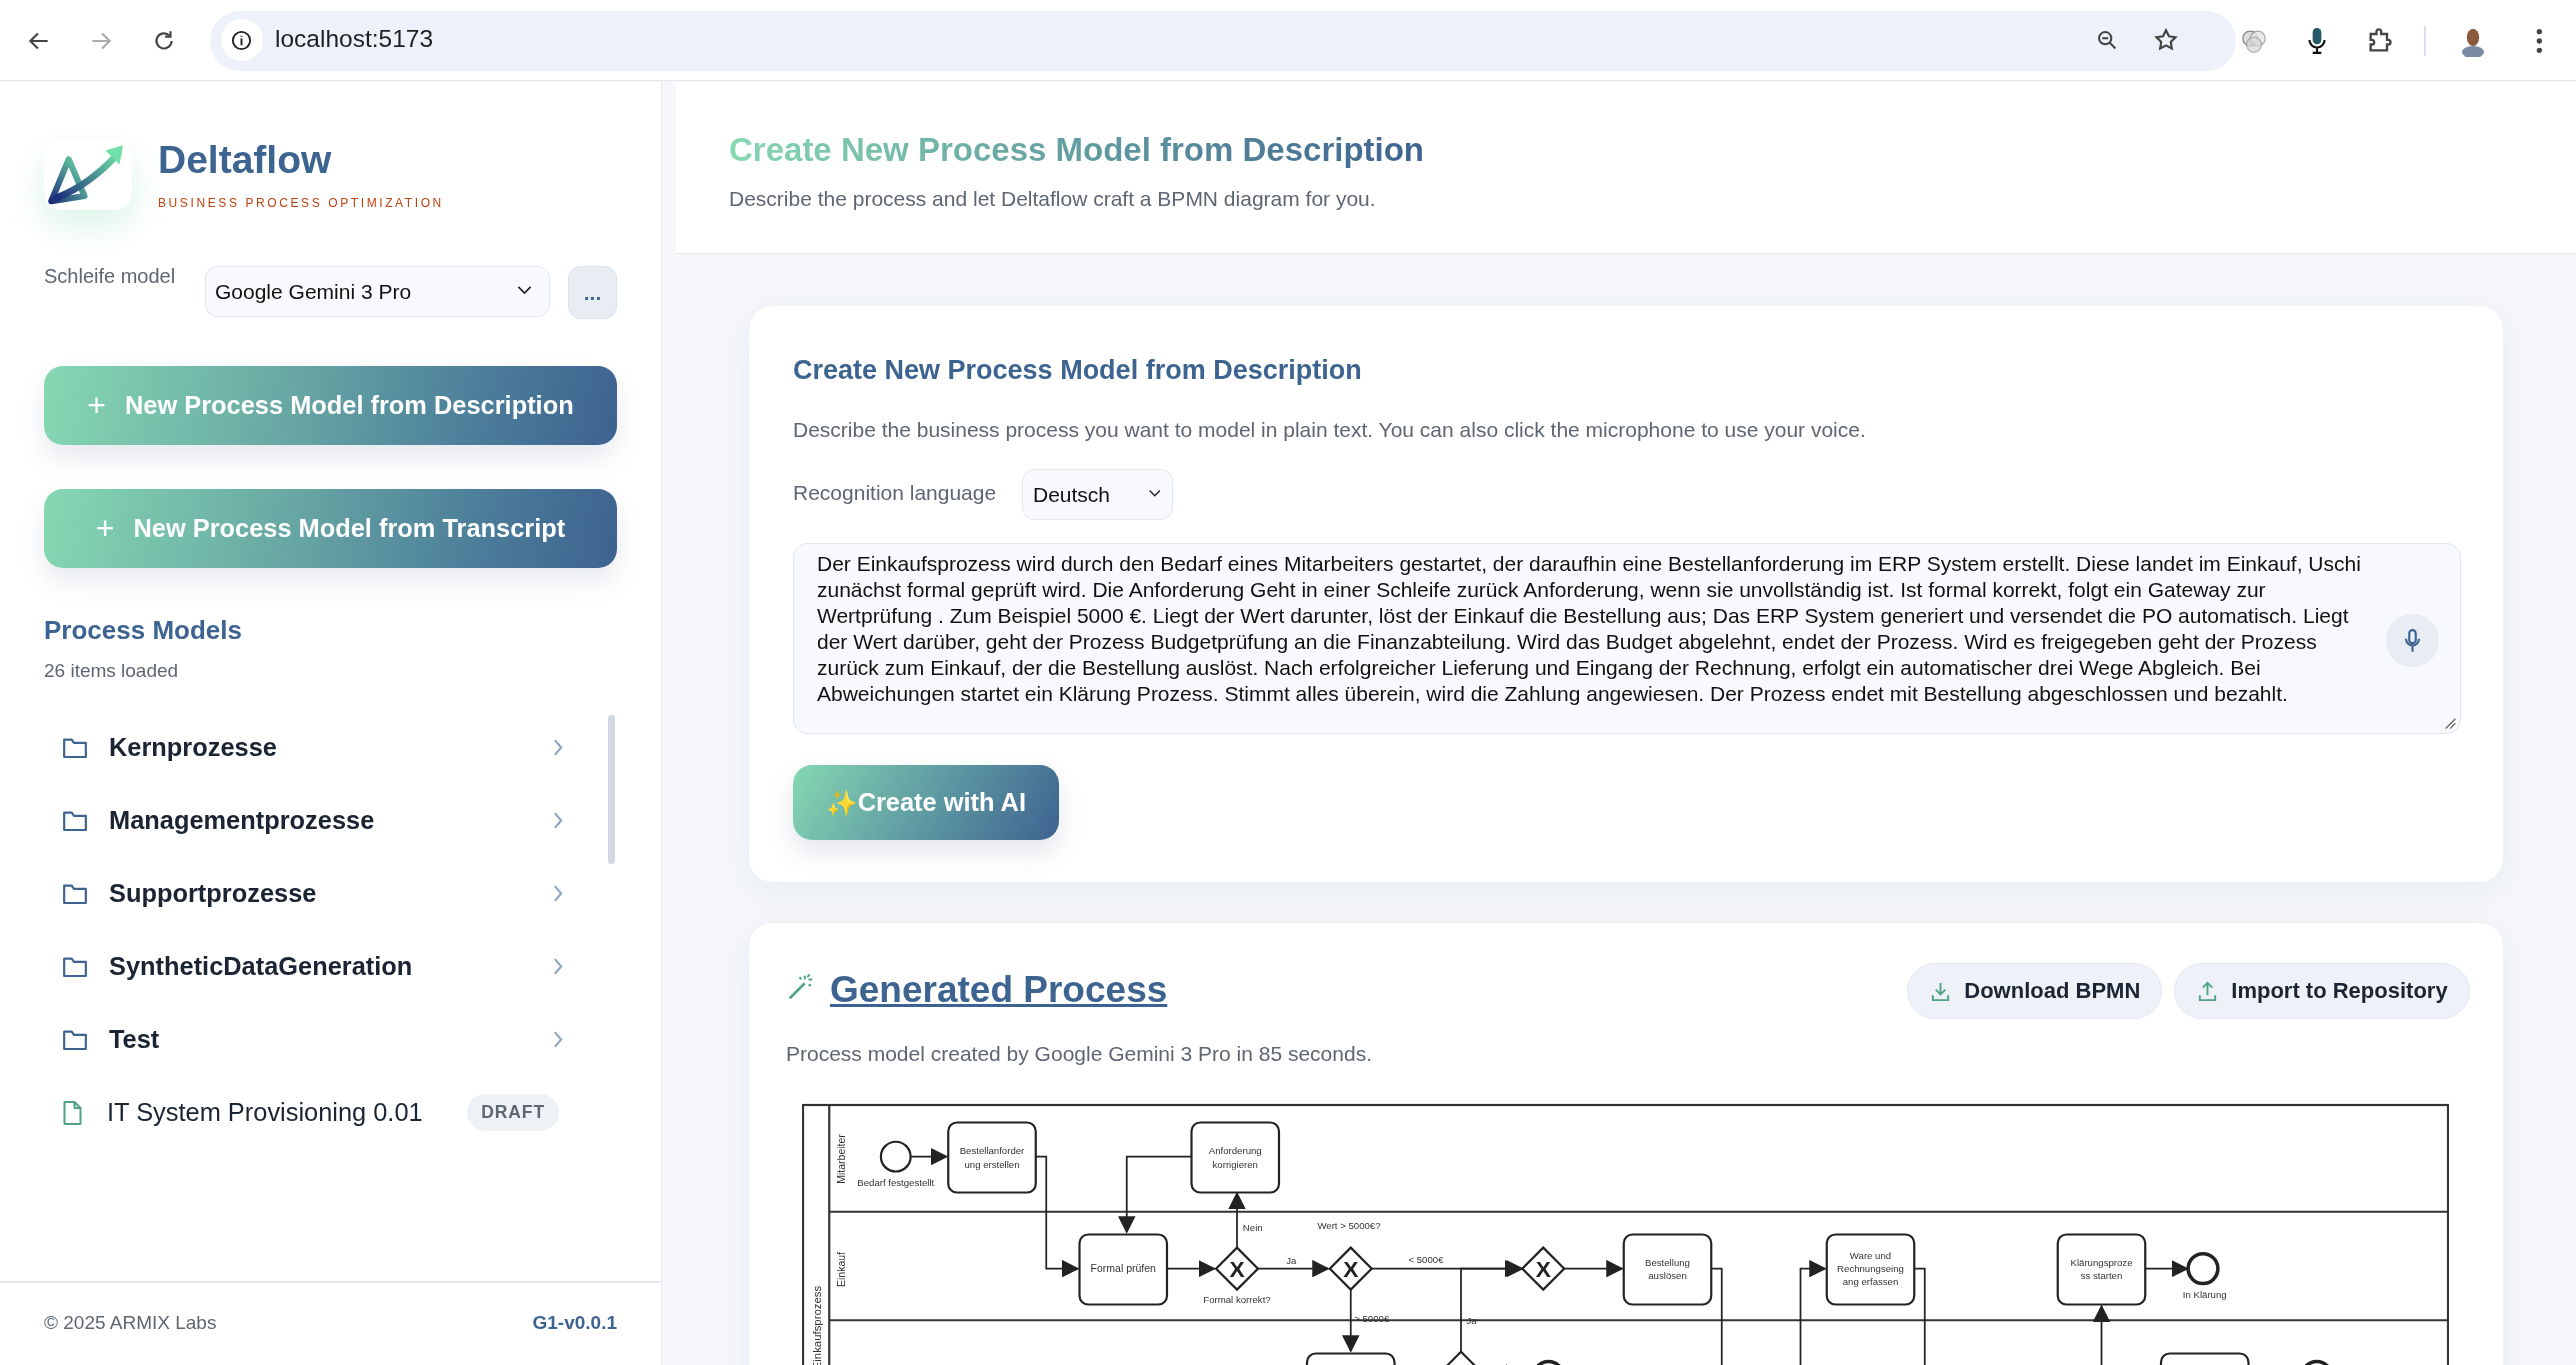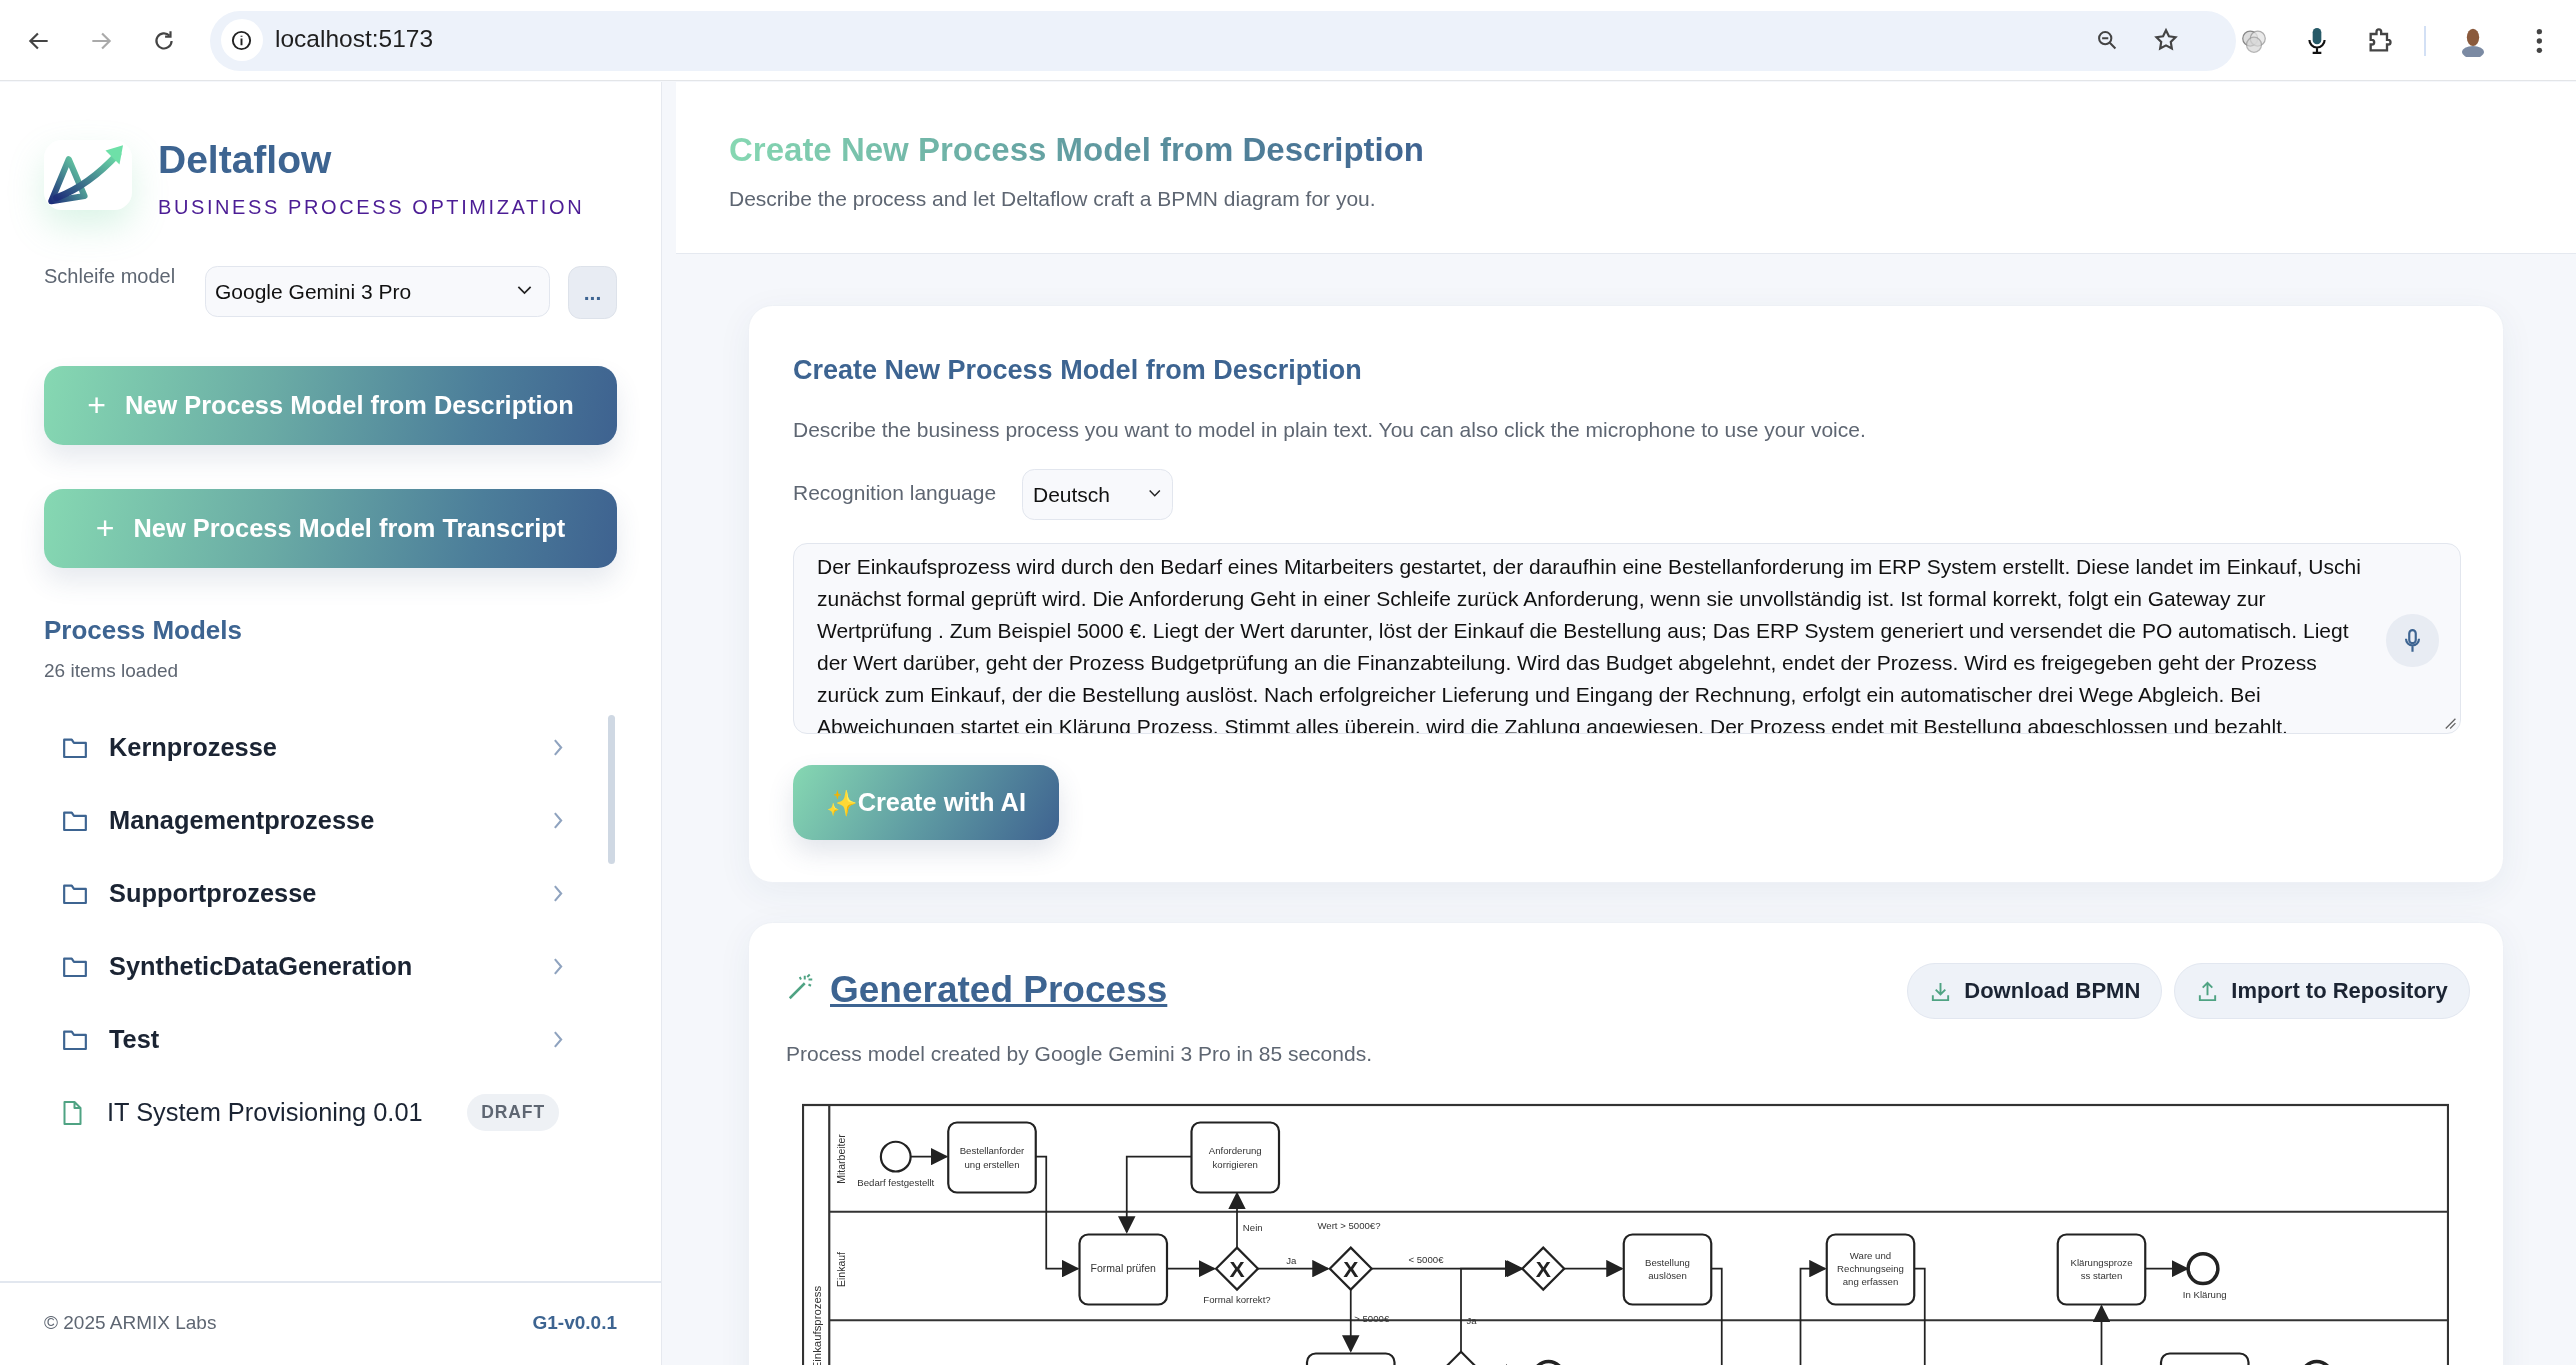--- a/index.html
+++ b/index.html
@@ -11,21 +11,21 @@
   .omnibox { position: absolute; left: 210px; top: 10.5px; width: 2026px; height: 60px; background: #edf2fa; border-radius: 30px; }
   .omni-info { position: absolute; left: 10.5px; top: 8.8px; width: 42px; height: 42px; border-radius: 21px; background: #fff; display: flex; align-items: center; justify-content: center; }
   .omni-url { position: absolute; left: 65px; top: 14px; font-size: 24.5px; color: #1f1f1f; }
   .omni-icon { position: absolute; top: 12.3px; width: 35px; height: 35px; display: flex; align-items: center; justify-content: center; color: #444; font-size: 26px; }
   .ext-icon { position: absolute; top: 21px; width: 39px; height: 39px; display: flex; align-items: center; justify-content: center; }
 
   
   .sidebar { position: absolute; left: 0; top: 82px; width: 662px; height: 1283px; background: #ffffff; border-right: 1.8px solid #e6e9ef; }
   .logo-box { position: absolute; left: 44px; top: 58px; width: 88px; height: 70px; border-radius: 17.5px; background: #fff; box-shadow: 0 16px 35px rgba(110,210,160,0.25); }
   .brand-name { position: absolute; left: 158px; top: 56px; font-size: 39px; font-weight: bold; color: #3d6491; }
-  .brand-tag { position: absolute; left: 158px; top: 114px; font-size: 20px; letter-spacing: 2.6px; color: #4c1d95; }
+  .brand-tag { position: absolute; left: 158px; top: 114px; font-size: 12px; letter-spacing: 2.6px; color: #c2410c; }
   .lm-label { position: absolute; left: 44px; top: 180px; width: 140px; font-size: 20px; line-height: 28px; color: #5e6672; }
   .lm-select { position: absolute; left: 205px; top: 184px; width: 345px; height: 51px; border: 1.8px solid #e2e6ee; border-radius: 12.3px; background: #f8f9fc; display: flex; align-items: center; padding-left: 9px; font-size: 21px; color: #111; }
   .lm-select .chev { position: absolute; right: 14px; top: 12.3px; width: 21px; height: 21px; }
   .lm-more { position: absolute; left: 568px; top: 184px; width: 49px; height: 53px; border-radius: 12.3px; background: #e8ecf3; border: 1.8px solid #dde2ea; display: flex; align-items: center; justify-content: center; font-size: 21px; color: #3d6491; font-weight: bold; }
   .grad-btn { position: absolute; left: 44px; width: 573px; height: 79px; border-radius: 19px; background: linear-gradient(100deg, #86d8b2 0%, #6aaba5 40%, #4c7e9a 75%, #3e6290 100%); color: #fff; font-size: 25.4px; font-weight: bold; display: flex; align-items: center; justify-content: center; gap: 19px; box-shadow: 0 14px 26px rgba(60,80,120,0.12); }
   .grad-btn .plus { font-weight: normal; font-size: 32px; }
   .pm-title { position: absolute; left: 44px; top: 533px; font-size: 26px; font-weight: bold; color: #3d6491; }
   .pm-count { position: absolute; left: 44px; top: 578px; font-size: 19px; color: #5e6672; }
   .tree { position: absolute; left: 44px; top: 629px; width: 552px; }
   .tree-item { position: relative; height: 73px; display: flex; align-items: center; }
@@ -45,21 +45,21 @@
   .main-sub { position: absolute; left: 53px; top: 105px; font-size: 21px; color: #5e6672; }
 
   .card { position: absolute; left: 748px; width: 1756px; background: #ffffff; border-radius: 24.5px; box-shadow: 0 8.8px 35px rgba(40,60,100,0.06); border: 1.8px solid #eef1f6; }
   .card1 { top: 305px; height: 578px; }
   .card2 { top: 922px; height: 491px; }
   .c-title { position: absolute; left: 44px; top: 49px; font-size: 27px; font-weight: bold; color: #3d6491; }
   .c-desc { position: absolute; left: 44px; top: 112px; font-size: 21px; color: #5e6672; }
   .rl-label { position: absolute; left: 44px; top: 175px; font-size: 21px; color: #5e6672; }
   .rl-select { position: absolute; left: 273px; top: 163px; width: 151px; height: 51px; border: 1.8px solid #e2e6ee; border-radius: 12.3px; background: #f8f9fc; font-size: 21px; color: #111; display: flex; align-items: center; padding-left: 10px; }
   .rl-select .chev { position: absolute; right: 8.8px; top: 14px; width: 17.5px; height: 17.5px; }
-  .desc-box { position: absolute; left: 44px; top: 237px; width: 1668px; height: 191px; border: 1.8px solid #e2e6ee; border-radius: 14px; background: #f8f9fc; padding: 7px 79px 0 23px; font-size: 21px; line-height: 32px; color: #111; overflow: hidden; }
+  .desc-box { position: absolute; left: 44px; top: 237px; width: 1668px; height: 191px; border: 1.8px solid #e2e6ee; border-radius: 14px; background: #f8f9fc; padding: 7px 79px 0 23px; font-size: 21px; line-height: 26px; color: #111; overflow: hidden; }
   .mic-btn { position: absolute; right: 21px; top: 70px; width: 53px; height: 53px; border-radius: 26px; background: #e8ecf3; display: flex; align-items: center; justify-content: center; }
   .resize { position: absolute; right: 3.5px; bottom: 3.5px; width: 12.3px; height: 12.3px; }
   .ai-btn { position: absolute; left: 44px; top: 459px; width: 266px; height: 75px; border-radius: 19px; background: linear-gradient(120deg, #86d8b2 0%, #5f9ca3 50%, #3e6290 100%); color: #fff; font-size: 25.4px; font-weight: bold; display: flex; align-items: center; justify-content: center; box-shadow: 0 12.3px 26px rgba(60,80,120,0.15); }
   .ai-btn .spark { color: #f3c84a; }
 
   .gp-icon { position: absolute; left: 37px; top: 49px; width: 30px; height: 30px; }
   .gp-title { position: absolute; left: 81px; top: 46px; font-size: 37px; font-weight: bold; color: #3d6491; text-decoration: underline; }
   .pill { position: absolute; top: 40px; height: 56px; border-radius: 28px; background: #eef2f8; border: 1.8px solid #e2e7f0; display: flex; align-items: center; gap: 12.3px; padding: 0 21px; font-size: 22px; font-weight: bold; color: #1b2433; }
   .gp-meta { position: absolute; left: 37px; top: 119px; font-size: 21px; color: #5e6672; }
   .diagram { position: absolute; left: 53px; top: 175px; width: 1647px; height: 315px; }

